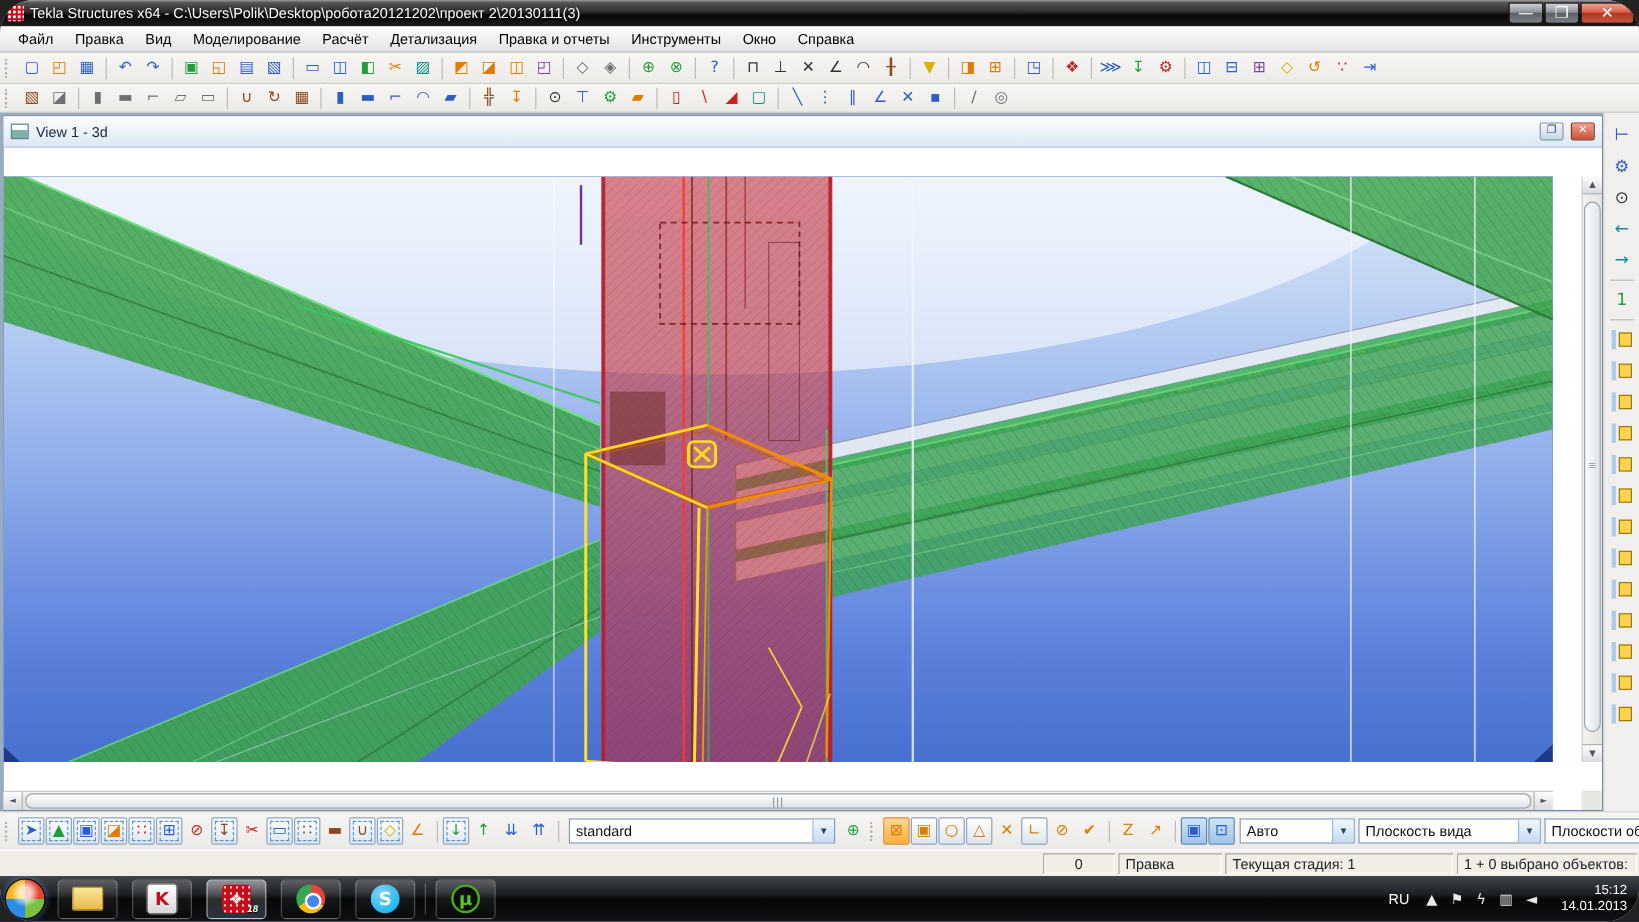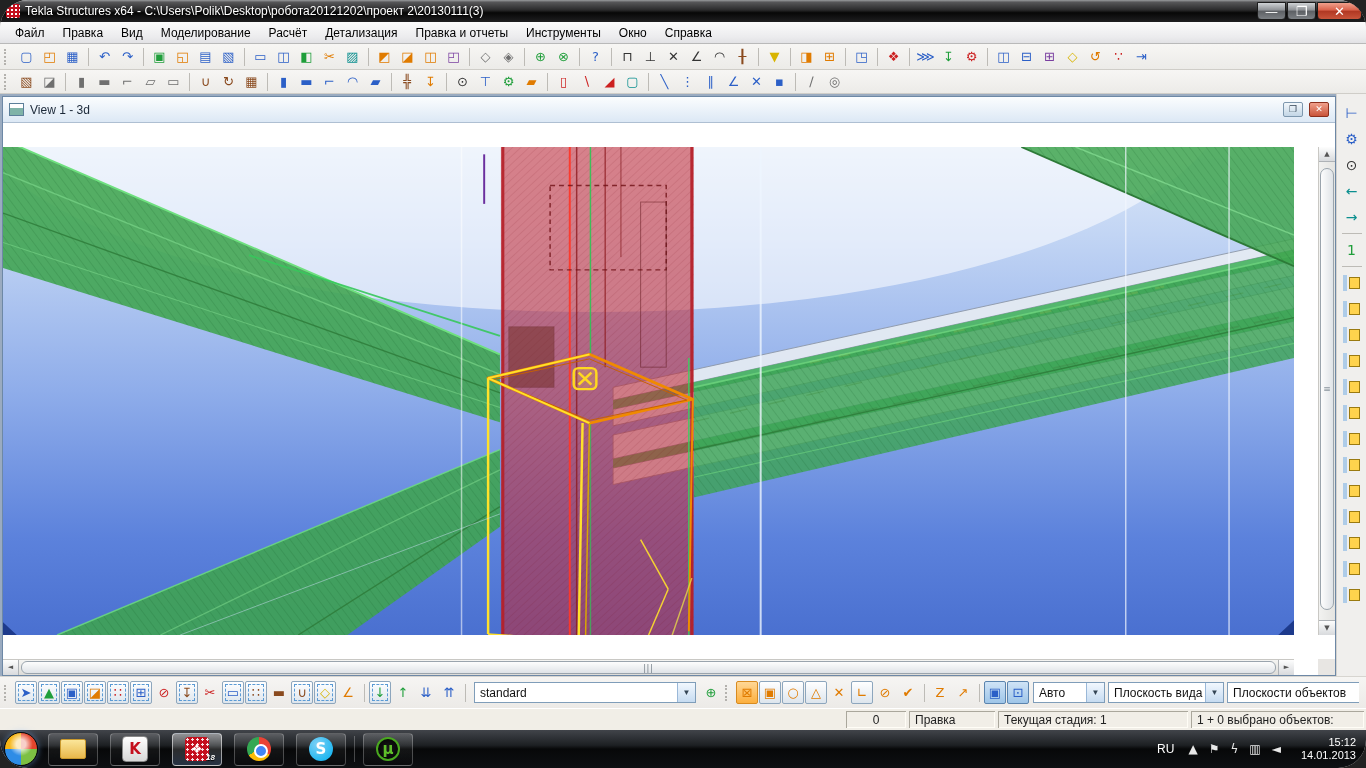--- a/index.html
+++ b/index.html
@@ -105,21 +105,21 @@
   .sbar{position:absolute;left:0;top:708px;width:1366px;height:22px;background:#f1eee7;
     border-top:1px solid #fff;display:flex;align-items:stretch;box-sizing:border-box;padding:2px 2px 2px 0;}
   .sspacer{flex:1;}
   .scells{display:flex;}
   .scell{box-shadow:inset 1px 1px 0 #aaa79c, inset -1px -1px 0 #fffdf6;
     margin-left:3px;display:flex;align-items:center;padding:0 6px;font-size:12px;color:#222;
     white-space:nowrap;overflow:hidden;box-sizing:border-box;}
   .scells .scell:nth-child(1){width:60px;justify-content:center;}
   .scells .scell:nth-child(2){width:86px;}
   .scells .scell:nth-child(3){width:190px;}
-  .scells .scell:nth-child(4){width:173px;}
+  .scells .scell:nth-child(4){width:150px;}
 
   
   .taskbar{position:absolute;left:0;top:730px;width:1366px;height:38px;
     background:linear-gradient(180deg,#41444a 0,#1d2023 40%,#070809 50%,#0e1013 100%);
     display:flex;align-items:center;box-sizing:border-box;padding:0 4px;}
   .startorb{width:34px;height:34px;border-radius:50%;border:1px solid #0b0c0d;margin-right:10px;flex:0 0 auto;
     background:radial-gradient(circle at 50% 35%,rgba(255,255,255,.75) 0 18%,rgba(255,255,255,0) 45%),
       conic-gradient(#e4452c 0 25%,#7cc043 0 50%,#2e8ce6 0 75%,#f6b516 0 100%);
     box-shadow:0 0 6px rgba(120,180,255,.5);padding:0;}
   .taskbtns{display:flex;align-items:center;gap:12px;flex:1;}
@@ -768,25 +768,25 @@
           <span class="g">↗</span>
         </button>
         <span class="tsep"></span>
         <button class="tbtn c-blue fr on">
           <span class="g">▣</span>
         </button>
         <button class="tbtn c-blue fr on">
           <span class="g">⊡</span>
         </button>
       </span>
-    <div class="combo" style="width:72px;margin:0 3px;">
+    <div class="combo" style="width:96px;margin:0 3px;">
       <span>Авто</span>
       <span class="arrow">▼</span>
     </div>
-    <div class="combo" style="width:116px;margin-right:3px;">
+    <div class="combo" style="width:152px;margin-right:3px;">
       <span>Плоскость вида</span>
       <span class="arrow">▼</span>
     </div>
     <div class="combo" style="width:132px;border-right:0;">
       <span>Плоскости объектов</span>
     </div>
   </div>
 
   <div class="sbar">
     <div class="sspacer"></div>

